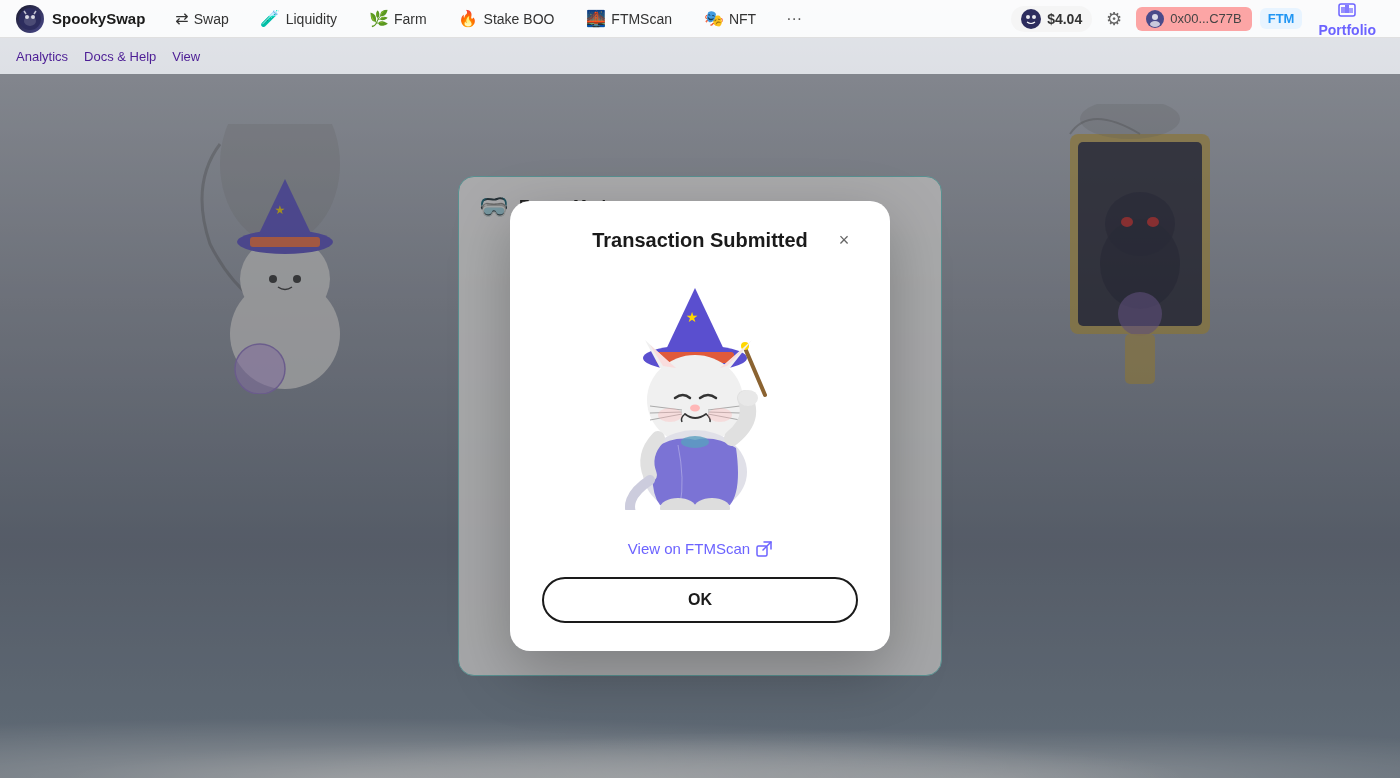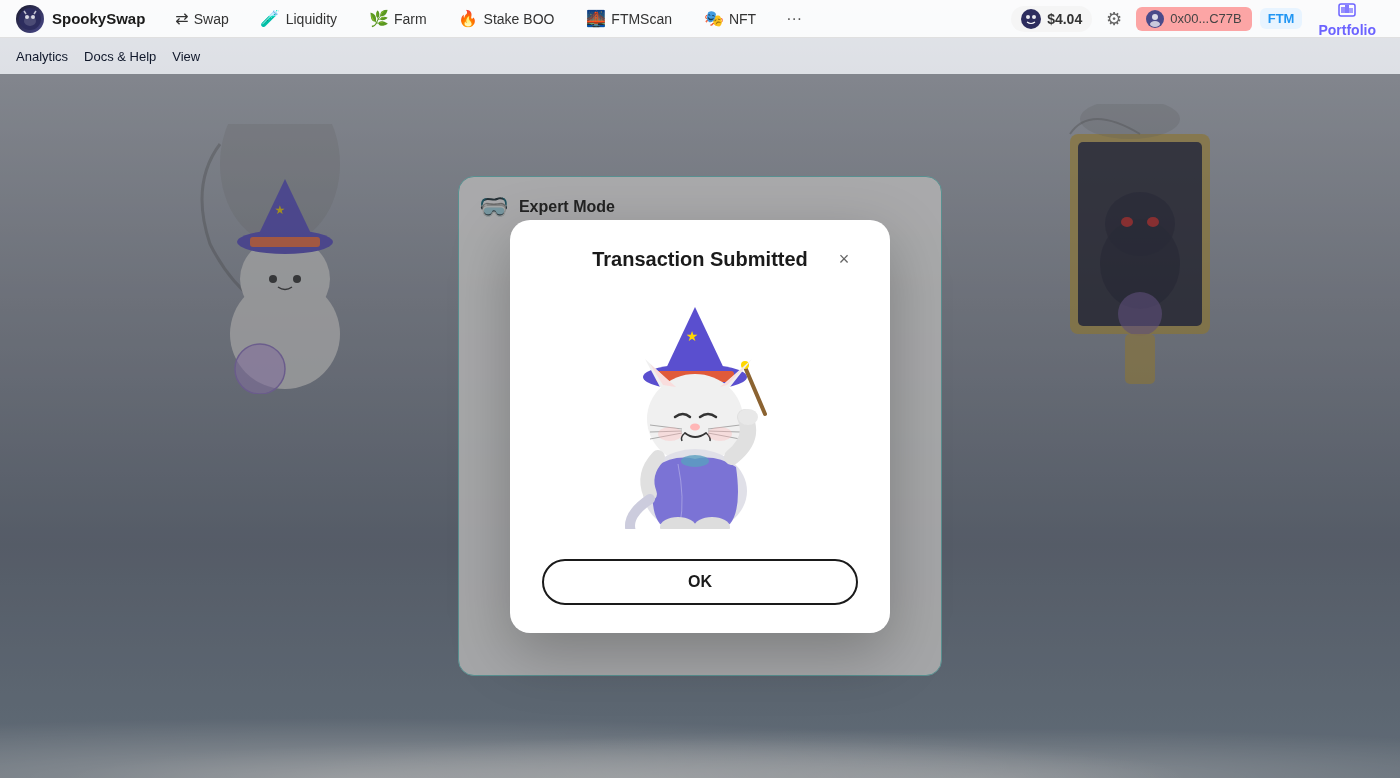--- a/index.html
+++ b/index.html
@@ -144,21 +144,21 @@
       display: flex;
       align-items: center;
       height: 36px;
       padding: 0 16px;
       gap: 16px;
       background: rgba(255,255,255,0.5);
     }
 
     .subnav-item {
       font-size: 13px;
-      color: #0f172a;
+      color: #4c1d95;
       cursor: pointer;
       padding: 4px 0;
     }
 
     
     .main-area {
       position: relative;
       z-index: 1;
       height: calc(778px - 74px);
       display: flex;
@@ -536,20 +536,28 @@
           <path d="M58 158 Q42 175 50 195" stroke="#e0e0e0" stroke-width="14" stroke-linecap="round" fill="none"></path>
 
           <path d="M50 200 Q20 220 35 240 Q45 250 60 240" stroke="#ccccdd" stroke-width="10" fill="none" stroke-linecap="round"></path>
 
           <ellipse cx="78" cy="228" rx="18" ry="10" fill="#ddd"></ellipse>
           <ellipse cx="112" cy="228" rx="18" ry="10" fill="#ddd"></ellipse>
         </svg>
       </div>
 
       
+      <a class="modal-link">
+        <span>View on FTMScan</span>
+        <svg width="16" height="16" viewBox="0 0 16 16">
+          <rect x="1" y="5" width="10" height="10" rx="1.5" fill="none" stroke="#6c63ff" stroke-width="1.5"></rect>
+          <path d="M8 1 H15 V8" stroke="#6c63ff" stroke-width="1.5" fill="none" stroke-linecap="round" stroke-linejoin="round"></path>
+          <line x1="15" y1="1" x2="7" y2="9" stroke="#6c63ff" stroke-width="1.5" stroke-linecap="round"></line>
+        </svg>
+      </a>
 
       
       <button class="ok-btn">OK</button>
 
     </div>
   </div>
 
 </div>
 
 </body></html>

